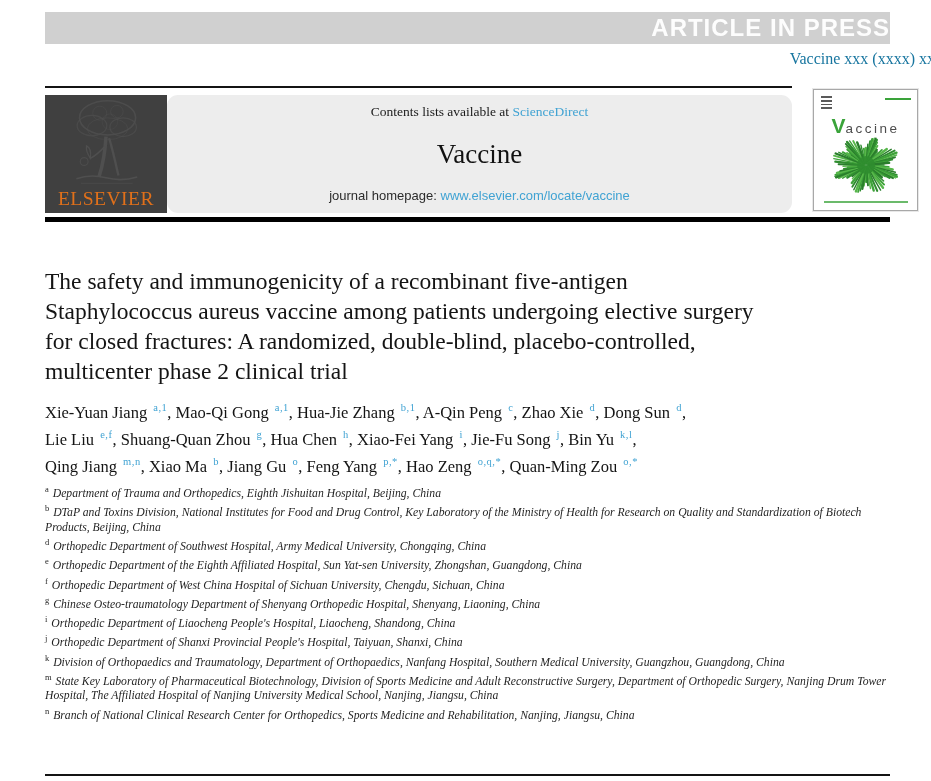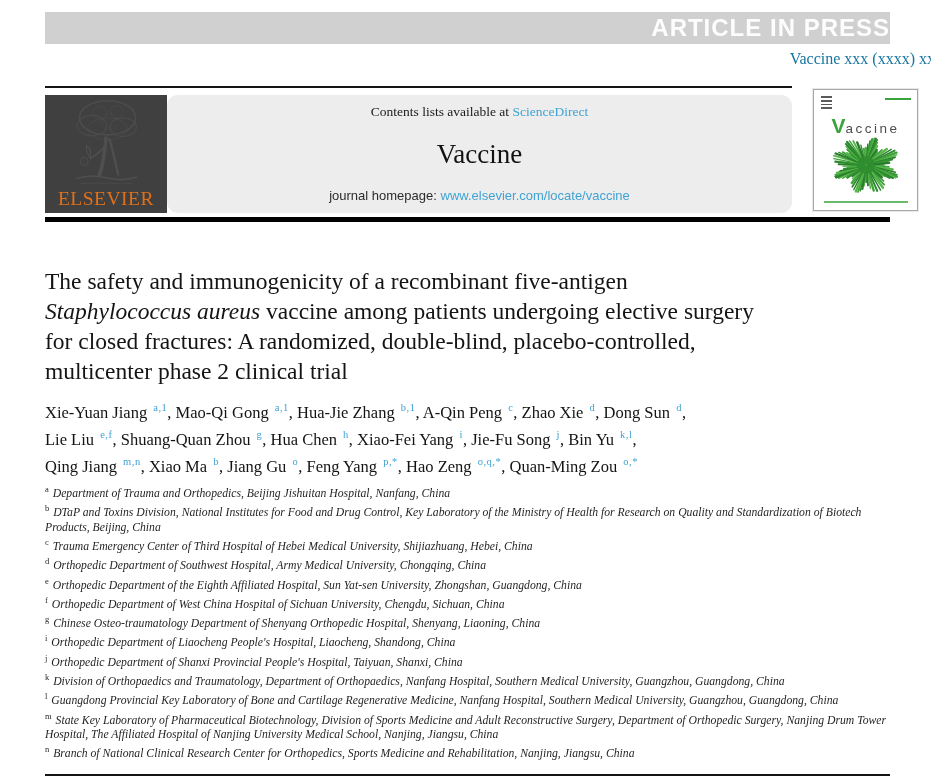--- a/index.html
+++ b/index.html
@@ -225,42 +225,40 @@
         <line x1="3.0" y1="-0.3" x2="23.1" y2="-2.2" stroke="#2a7d2c" stroke-width="2.4" stroke-linecap="round"></line>
         <circle cx="0" cy="0" r="9" fill="#2f8d2f" opacity="0.9"></circle>
       </svg>
     <div class="cover-footer"></div>
   </div>
 
   <div class="rule-thick"></div>
 
   <div class="title-block">
       <div><span>The safety and immunogenicity of a recombinant five-antigen</span></div>
-      <div><span style="font-style: italic;">Staphylococcus aureus</span><span> vaccine among patients undergoing elective surgery</span></div>
+      <div><span style="">Staphylococcus aureus</span><span> vaccine among patients undergoing elective surgery</span></div>
       <div><span>for closed fractures: A randomized, double-blind, placebo-controlled,</span></div>
       <div><span>multicenter phase 2 clinical trial</span></div>
     </div>
 
   <div class="authors-block">
       <div><span>Xie-Yuan Jiang </span><sup>a,1</sup>, <span>Mao-Qi Gong </span><sup>a,1</sup>, <span>Hua-Jie Zhang </span><sup>b,1</sup>, <span>A-Qin Peng </span><sup>c</sup>, <span>Zhao Xie </span><sup>d</sup>, <span>Dong Sun </span><sup>d</sup>,</div>
       <div><span>Lie Liu </span><sup>e,f</sup>, <span>Shuang-Quan Zhou </span><sup>g</sup>, <span>Hua Chen </span><sup>h</sup>, <span>Xiao-Fei Yang </span><sup>i</sup>, <span>Jie-Fu Song </span><sup>j</sup>, <span>Bin Yu </span><sup>k,l</sup>,</div>
       <div><span>Qing Jiang </span><sup>m,n</sup>, <span>Xiao Ma </span><sup>b</sup>, <span>Jiang Gu </span><sup>o</sup>, <span>Feng Yang </span><sup>p,*</sup>, <span>Hao Zeng </span><sup>o,q,*</sup>, <span>Quan-Ming Zou </span><sup>o,*</sup></div>
     </div>
 
   <div class="affiliations-block">
-      <div class="aff"><sup>a</sup><span> Department of Trauma and Orthopedics, Beijing Jishuitan Hospital, Nanfang, China</span></div>
+      <div class="aff"><sup>a</sup><span> Department of Trauma and Orthopedics, Eighth Jishuitan Hospital, Beijing, China</span></div>
       <div class="aff"><sup>b</sup><span> DTaP and Toxins Division, National Institutes for Food and Drug Control, Key Laboratory of the Ministry of Health for Research on Quality and Standardization of Biotech Products, Beijing, China</span></div>
-      <div class="aff"><sup>c</sup><span> Trauma Emergency Center of Third Hospital of Hebei Medical University, Shijiazhuang, Hebei, China</span></div>
       <div class="aff"><sup>d</sup><span> Orthopedic Department of Southwest Hospital, Army Medical University, Chongqing, China</span></div>
       <div class="aff"><sup>e</sup><span> Orthopedic Department of the Eighth Affiliated Hospital, Sun Yat-sen University, Zhongshan, Guangdong, China</span></div>
       <div class="aff"><sup>f</sup><span> Orthopedic Department of West China Hospital of Sichuan University, Chengdu, Sichuan, China</span></div>
       <div class="aff"><sup>g</sup><span> Chinese Osteo-traumatology Department of Shenyang Orthopedic Hospital, Shenyang, Liaoning, China</span></div>
       <div class="aff"><sup>i</sup><span> Orthopedic Department of Liaocheng People's Hospital, Liaocheng, Shandong, China</span></div>
       <div class="aff"><sup>j</sup><span> Orthopedic Department of Shanxi Provincial People's Hospital, Taiyuan, Shanxi, China</span></div>
       <div class="aff"><sup>k</sup><span> Division of Orthopaedics and Traumatology, Department of Orthopaedics, Nanfang Hospital, Southern Medical University, Guangzhou, Guangdong, China</span></div>
-      <div class="aff"><sup>l</sup><span> Guangdong Provincial Key Laboratory of Bone and Cartilage Regenerative Medicine, Nanfang Hospital, Southern Medical University, Guangzhou, Guangdong, China</span></div>
       <div class="aff"><sup>m</sup><span> State Key Laboratory of Pharmaceutical Biotechnology, Division of Sports Medicine and Adult Reconstructive Surgery, Department of Orthopedic Surgery, Nanjing Drum Tower Hospital, The Affiliated Hospital of Nanjing University Medical School, Nanjing, Jiangsu, China</span></div>
       <div class="aff"><sup>n</sup><span> Branch of National Clinical Research Center for Orthopedics, Sports Medicine and Rehabilitation, Nanjing, Jiangsu, China</span></div>
       <div class="aff"></div>
     </div>
 
   <div class="rule-bottom"></div>
 </div>
 
 </body></html>

